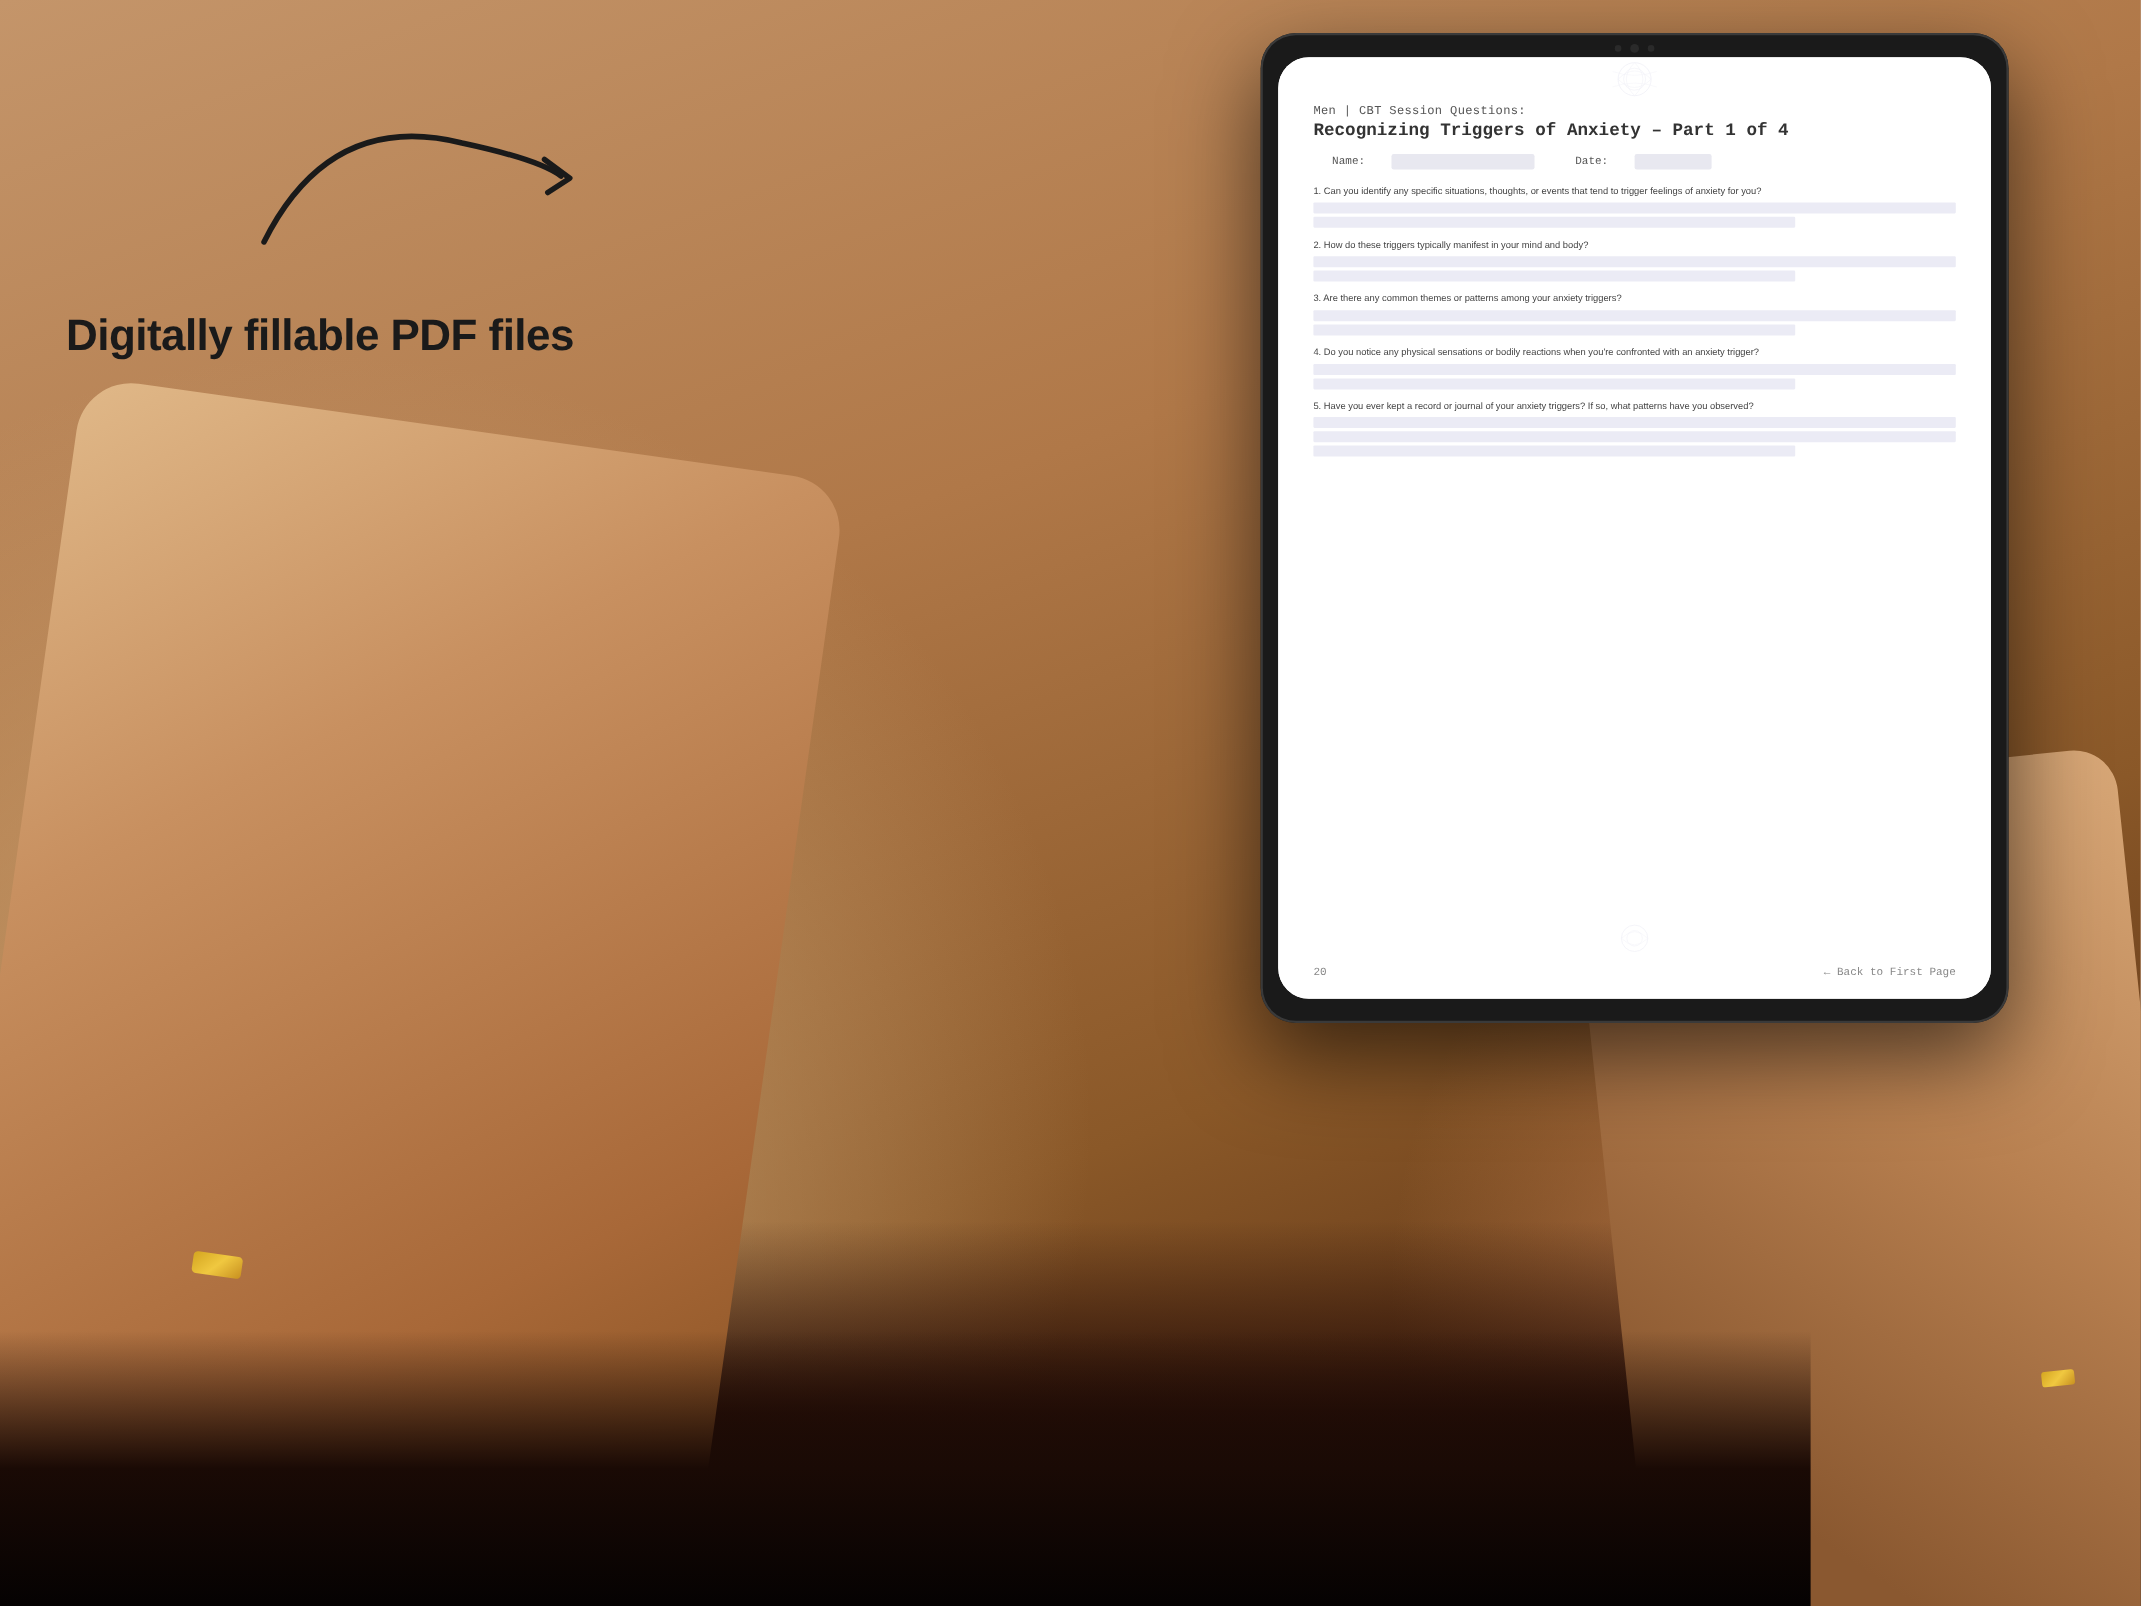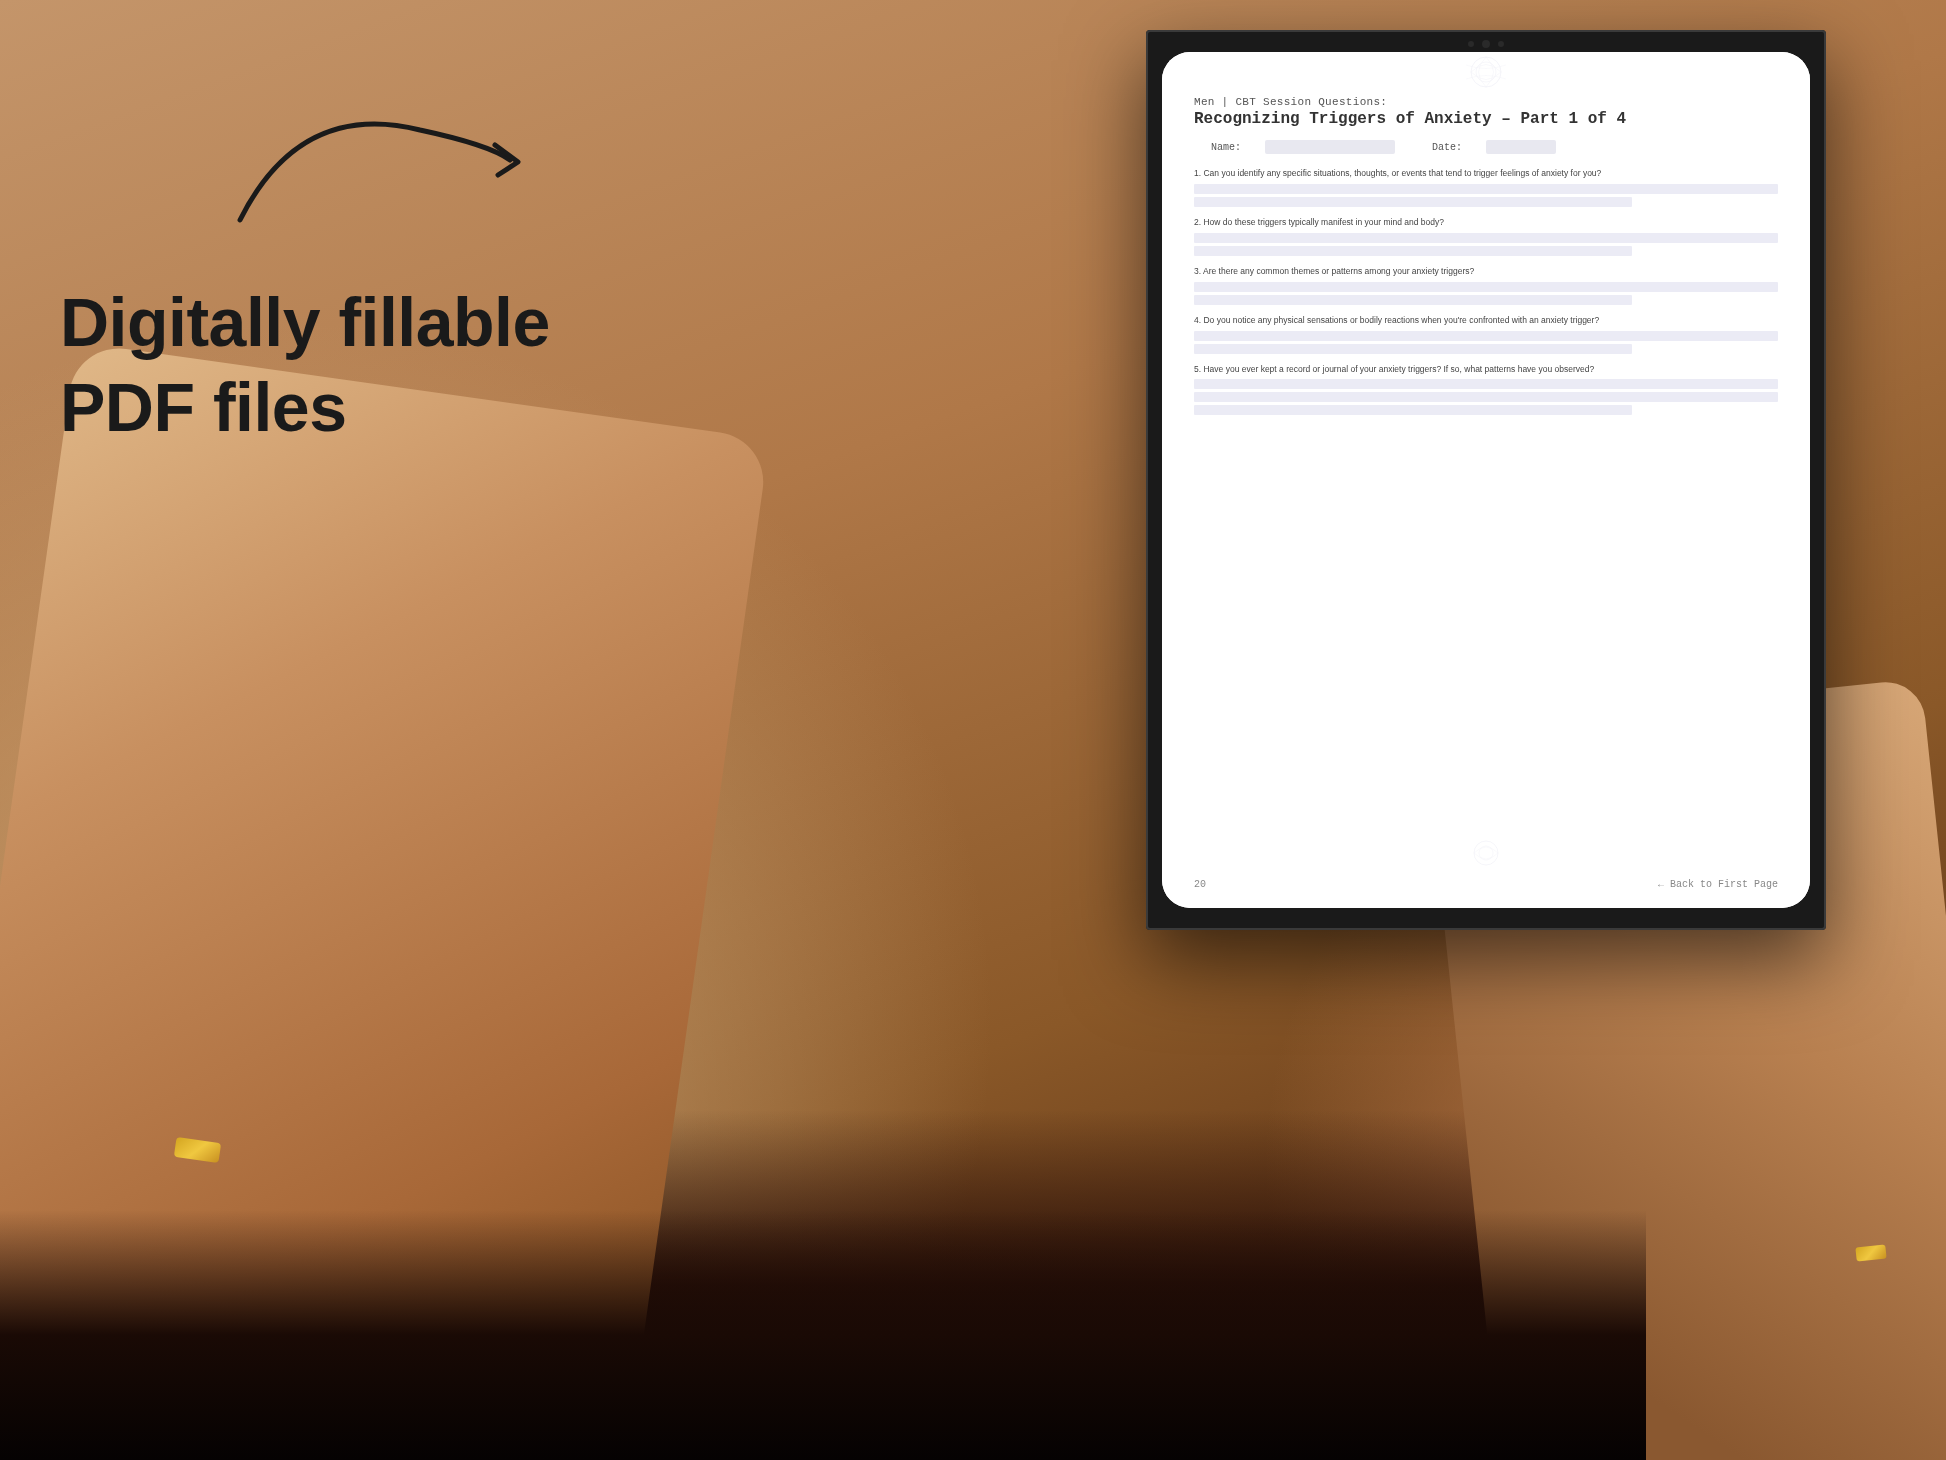--- a/index.html
+++ b/index.html
@@ -17,36 +17,36 @@
     .left-text {
       position: absolute;
       left: 60px;
       top: 280px;
       width: 500px;
       z-index: 10;
     }
 
     .left-text .main-label {
       font-family: 'Arial', sans-serif;
-      font-size: 68px;
+      font-size: 40px;
       font-weight: 900;
       color: #1a1a1a;
       line-height: 1.25;
       letter-spacing: -0.5px;
     }
 
     
     .tablet-device {
       position: absolute;
       top: 30px;
       right: 120px;
       width: 680px;
       height: 900px;
       background: #1a1a1a;
-      border-radius: 4px;
+      border-radius: 32px;
       box-shadow: 0 30px 80px rgba(0,0,0,0.6), inset 0 0 0 2px #3a3a3a;
       z-index: 20;
     }
 
     .tablet-screen {
       position: absolute;
       top: 22px;
       left: 16px;
       right: 16px;
       bottom: 22px;

